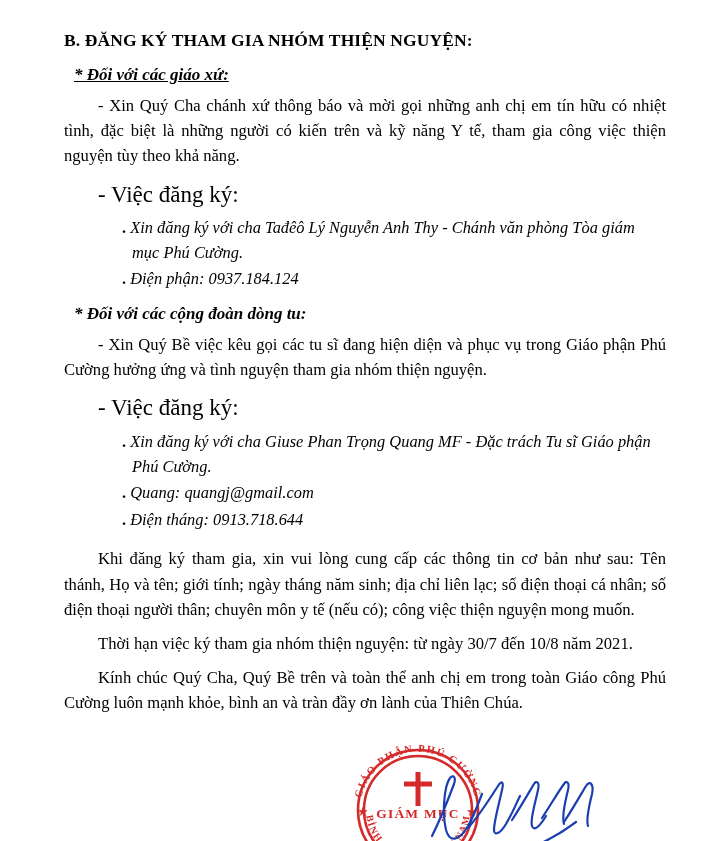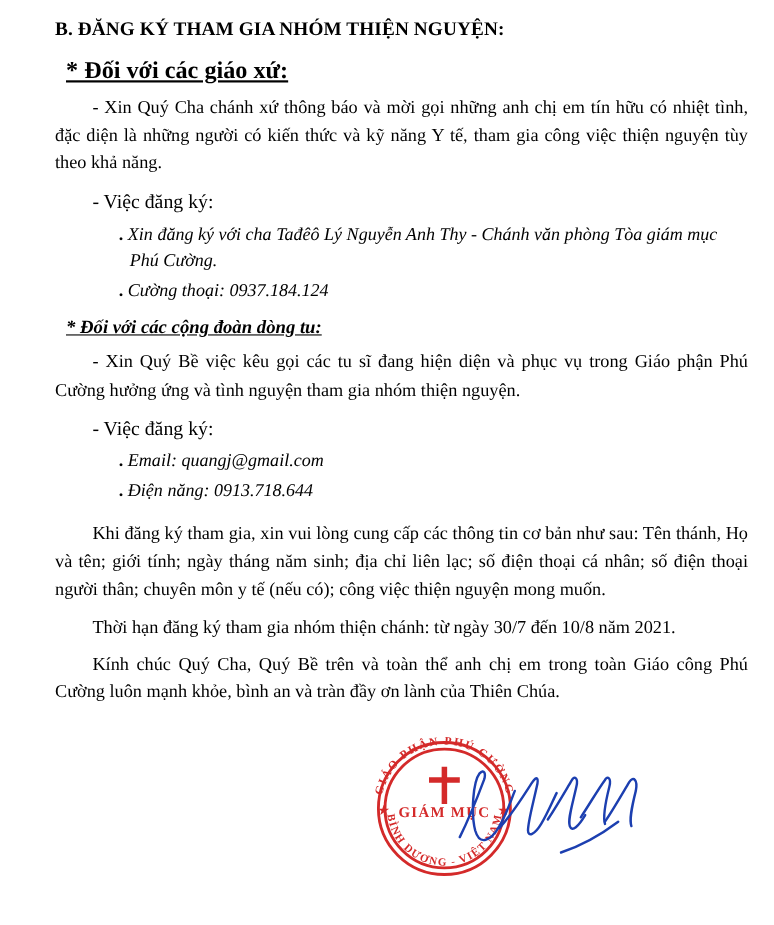--- a/index.html
+++ b/index.html
@@ -12,57 +12,57 @@
     height: 841px;
     font-family: "Liberation Serif", "DejaVu Serif", serif;
     color: #000000;
     position: relative;
     overflow: hidden;
   }
   .page {
     position: relative;
     width: 704px;
     height: 841px;
-    padding: 2px;
+    padding: 16px;
     box-sizing: border-box;
   }
   .body-wrap {
     padding: 14px 22px 0 48px;
     box-sizing: border-box;
   }
   .h-section {
     font-size: 17.5px;
     font-weight: bold;
     margin: 0 0 14px 0;
     letter-spacing: 0.1px;
   }
   .h-sub {
-    font-size: 22px;
+    font-size: 17px;
     font-weight: bold;
+    font-style: italic;
     text-decoration: underline;
     margin: 0 0 8px 0;
     padding-left: 10px;
   }
   .h-sub-2 {
     font-size: 17px;
     font-weight: bold;
     font-style: italic;
-    text-decoration: underline;
     margin: 12px 0 8px 0;
     padding-left: 10px;
   }
   p.para {
     font-size: 16.6px;
     line-height: 1.52;
     margin: 0 0 9px 0;
     text-align: justify;
     text-indent: 34px;
   }
   p.dash-short {
-    font-size: 18px;
+    font-size: 23px;
     line-height: 1.5;
     margin: 2px 0 4px 0;
     text-indent: 34px;
   }
   .bullet-block {
     padding-left: 58px;
   }
   p.bullet {
     font-size: 16.4px;
     font-style: italic;
@@ -104,46 +104,47 @@
 </head>
 <body>
 
 <div class="page">
   <div class="body-wrap">
 
     <h2 class="h-section">B. ĐĂNG KÝ THAM GIA NHÓM THIỆN NGUYỆN:</h2>
 
     <h3 class="h-sub">* Đối với các giáo xứ:</h3>
 
-    <p class="para">- Xin Quý Cha chánh xứ thông báo và mời gọi những anh chị em tín hữu có nhiệt tình, đặc diện là những người có kiến thức và kỹ năng Y tế, tham gia công việc thiện nguyện tùy theo khả năng.</p>
+    <p class="para">- Xin Quý Cha chánh xứ thông báo và mời gọi những anh chị em tín hữu có nhiệt tình, đặc biệt là những người có kiến trên và kỹ năng Y tế, tham gia công việc thiện nguyện tùy theo khả năng.</p>
 
     <p class="dash-short">- Việc đăng ký:</p>
 
     <div class="bullet-block">
       <p class="bullet"><span class="dotmark">.</span> <span>Xin đăng ký với cha Tađêô Lý Nguyễn Anh Thy - Chánh văn phòng Tòa giám mục Phú Cường.</span></p>
-      <p class="bullet"><span class="dotmark">.</span> <span>Cường thoại: 0937.184.124</span></p>
+      <p class="bullet"><span class="dotmark">.</span> <span>Điện phận: 0937.184.124</span></p>
     </div>
 
     <h3 class="h-sub-2">* Đối với các cộng đoàn dòng tu:</h3>
 
     <p class="para">- Xin Quý Bề việc kêu gọi các tu sĩ đang hiện diện và phục vụ trong Giáo phận Phú Cường hưởng ứng và tình nguyện tham gia nhóm thiện nguyện.</p>
 
     <p class="dash-short">- Việc đăng ký:</p>
 
     <div class="bullet-block">
-      <p class="bullet"><span class="dotmark">.</span> <span>Email: quangj@gmail.com</span></p>
-      <p class="bullet"><span class="dotmark">.</span> <span>Điện năng: 0913.718.644</span></p>
+      <p class="bullet"><span class="dotmark">.</span> <span>Xin đăng ký với cha Giuse Phan Trọng Quang MF - Đặc trách Tu sĩ Giáo phận Phú Cường.</span></p>
+      <p class="bullet"><span class="dotmark">.</span> <span>Quang: quangj@gmail.com</span></p>
+      <p class="bullet"><span class="dotmark">.</span> <span>Điện tháng: 0913.718.644</span></p>
     </div>
 
     <div class="spacer-md"></div>
 
     <p class="para">Khi đăng ký tham gia, xin vui lòng cung cấp các thông tin cơ bản như sau: Tên thánh, Họ và tên; giới tính; ngày tháng năm sinh; địa chỉ liên lạc; số điện thoại cá nhân; số điện thoại người thân; chuyên môn y tế (nếu có); công việc thiện nguyện mong muốn.</p>
 
     <p class="para">
-      <span>Thời hạn đăng ký tham gia nhóm thiện chánh: </span><span class="bold">từ ngày 30/7 đến 10/8 năm 2021</span><span>.</span>
+      <span>Thời hạn việc ký tham gia nhóm thiện nguyện: </span><span class="bold">từ ngày 30/7 đến 10/8 năm 2021</span><span>.</span>
     </p>
 
     <p class="para">Kính chúc Quý Cha, Quý Bề trên và toàn thể anh chị em trong toàn Giáo công Phú Cường luôn mạnh khỏe, bình an và tràn đầy ơn lành của Thiên Chúa.</p>
 
     <div class="sign-area">
 
       <div class="stamp">
         <svg viewBox="0 0 152 152" width="152" height="152" xmlns="http://www.w3.org/2000/svg">
           <defs>
             <path id="arcTop" d="M 18,76 A 58,58 0 0 1 134,76"></path>

